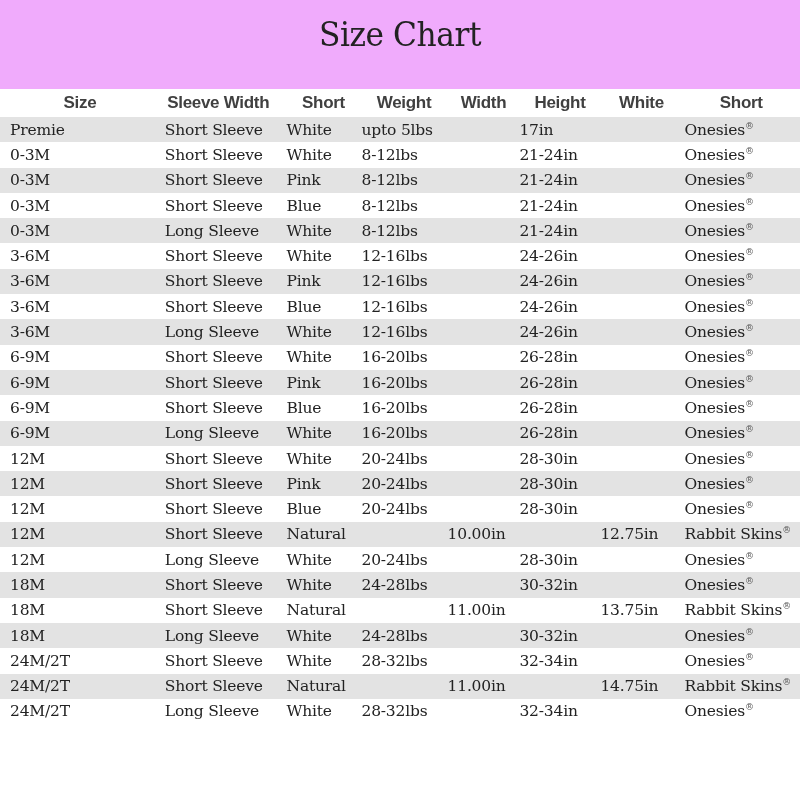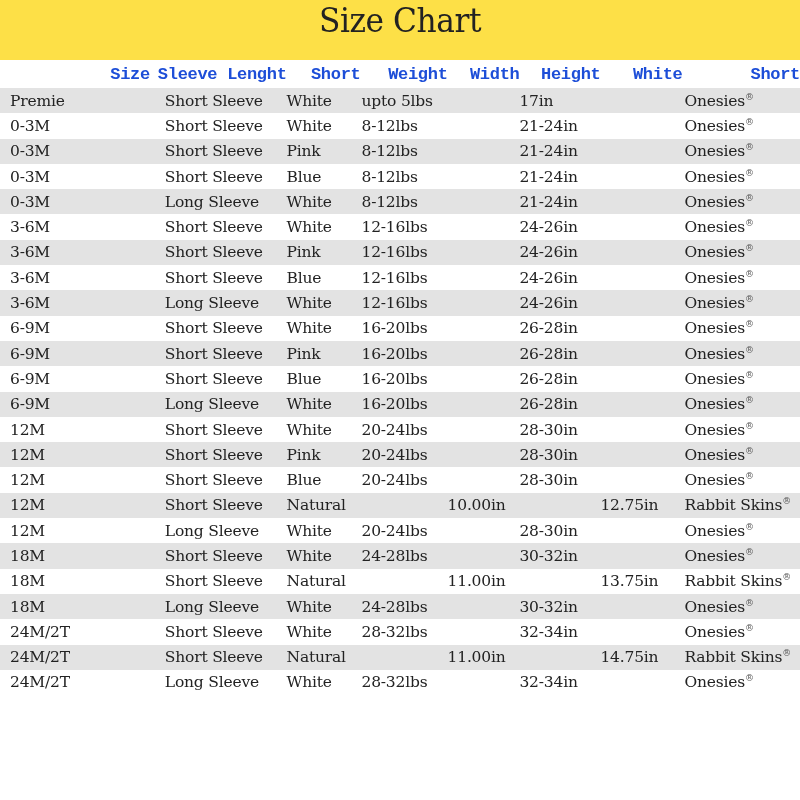--- a/index.html
+++ b/index.html
@@ -3,35 +3,35 @@
 <meta charset="utf-8">
 <style>
   html, body { margin: 0; padding: 0; }
   body {
     width: 800px; height: 800px; overflow: hidden;
     background: #ffffff;
     font-family: "DejaVu Serif", "Liberation Serif", serif;
     color: #1e1e1e;
   }
   .title-band {
-    height: 60px; background: #fde047;
+    height: 89px; background: #f0abfc;
     display: flex; align-items: center; justify-content: center;
   }
   .title {
     font-family: "DejaVu Serif", serif;
     font-size: 34px; font-weight: normal; letter-spacing: -0.5px;
     color: #222; margin-top: 2px;
     transform: scaleX(0.92);
   }
   table { border-collapse: collapse; width: 800px; table-layout: fixed; }
   th, td { padding: 0; white-space: nowrap; overflow: visible; }
   thead tr { height: 28px; }
   th {
-    font-family: Liberation Mono, monospace; font-weight: bold;
-    font-size: 17px; text-align: right; color: #1d4ed8;
+    font-family: Liberation Sans, sans-serif; font-weight: bold;
+    font-size: 17px; text-align: center; color: #404040;
     letter-spacing: -0.3px;
   }
   tbody tr { height: 25.3px; }
   tbody tr:nth-child(odd) { background: #e3e3e3; }
   tbody tr:nth-child(even) { background: #ffffff; }
   td {
     font-family: "DejaVu Serif", serif; font-size: 15.5px;
     color: #222; letter-spacing: -0.2px; vertical-align: middle;
   }
   .c-size { width: 148px; padding-left: 10px; }
@@ -65,21 +65,21 @@
       <col class="c-color">
       <col class="c-weight">
     <col class="c-width">
       <col class="c-height">
       <col class="c-length">
       <col class="c-brand">
   </colgroup>
   <thead>
     <tr>
       <th class="c-size">Size</th>
-      <th class="h-sleeve">Sleeve Lenght</th>
+      <th class="h-sleeve">Sleeve Width</th>
       <th>Short</th>
       <th>Weight</th>
       <th>Width</th>
       <th>Height</th>
       <th>White</th>
       <th>Short</th>
     </tr>
   </thead>
   <tbody id="rows">
       <tr>

